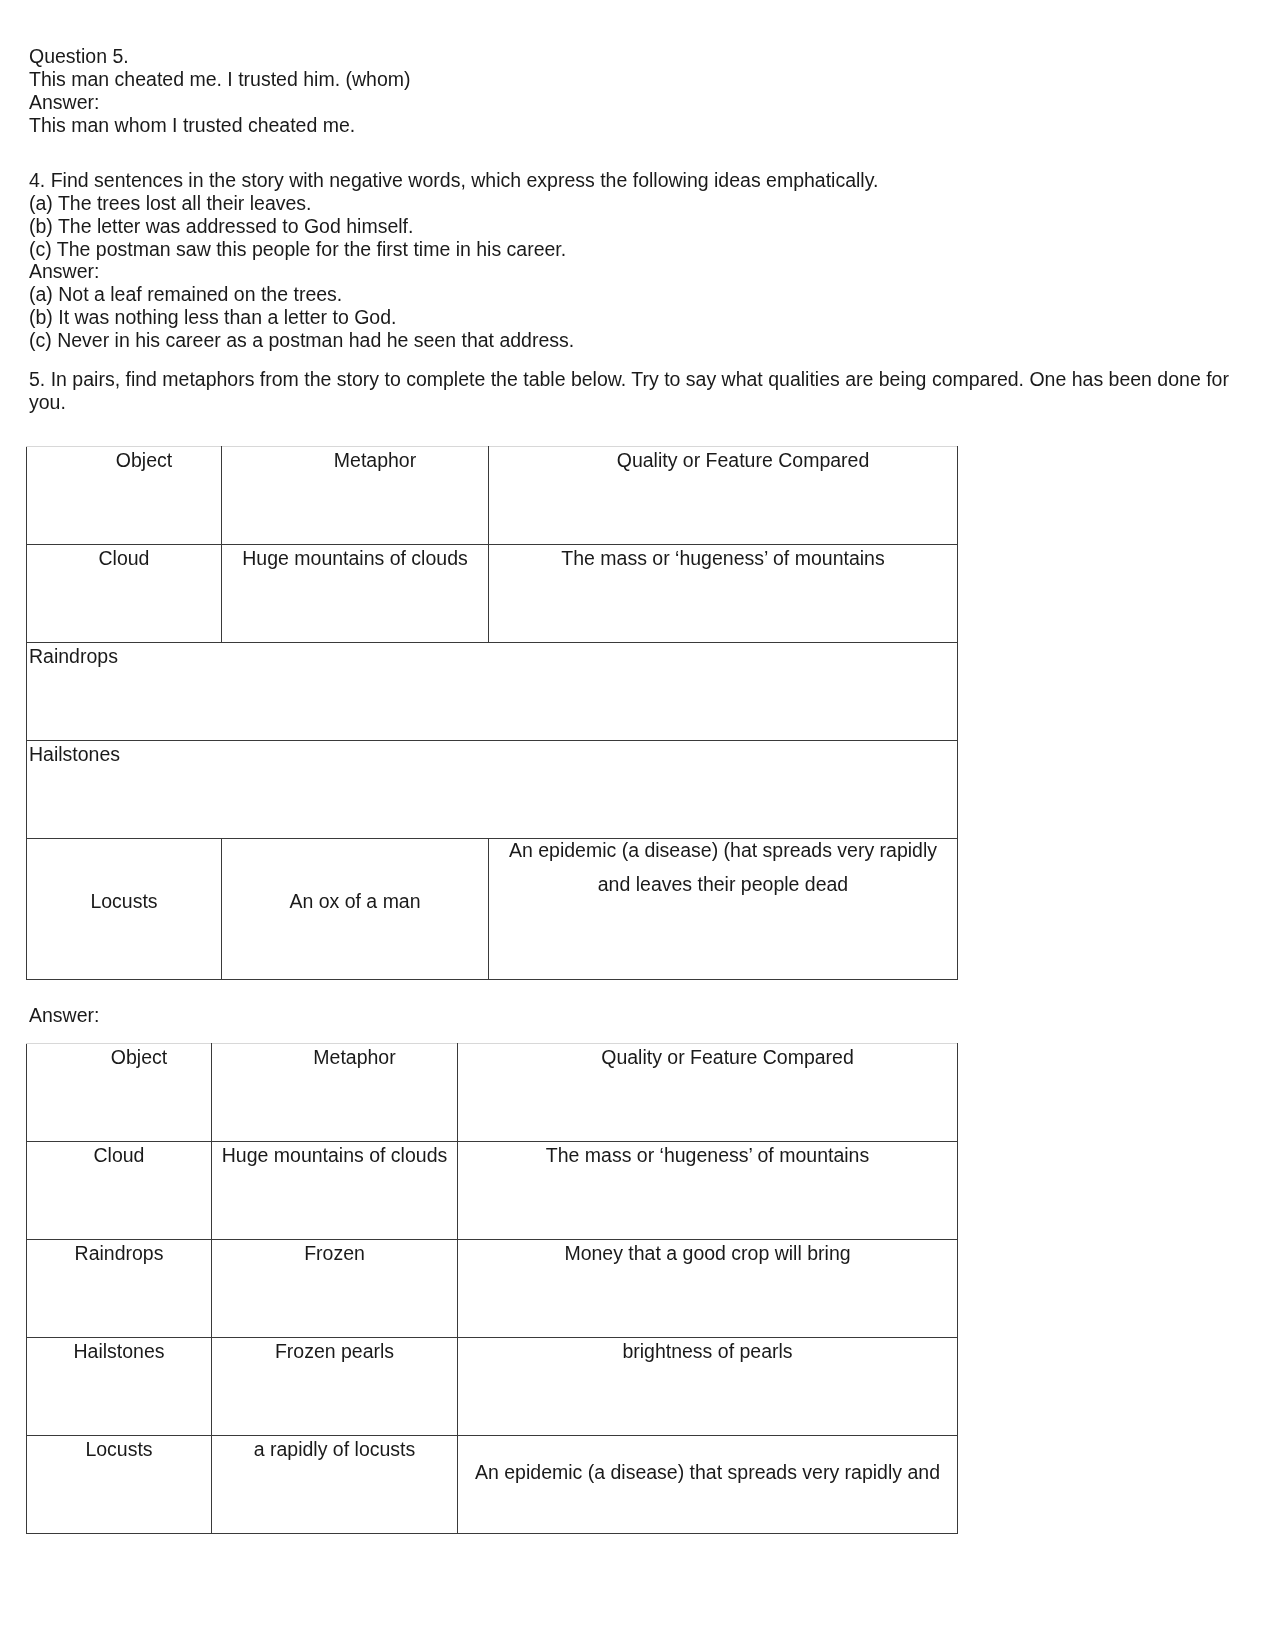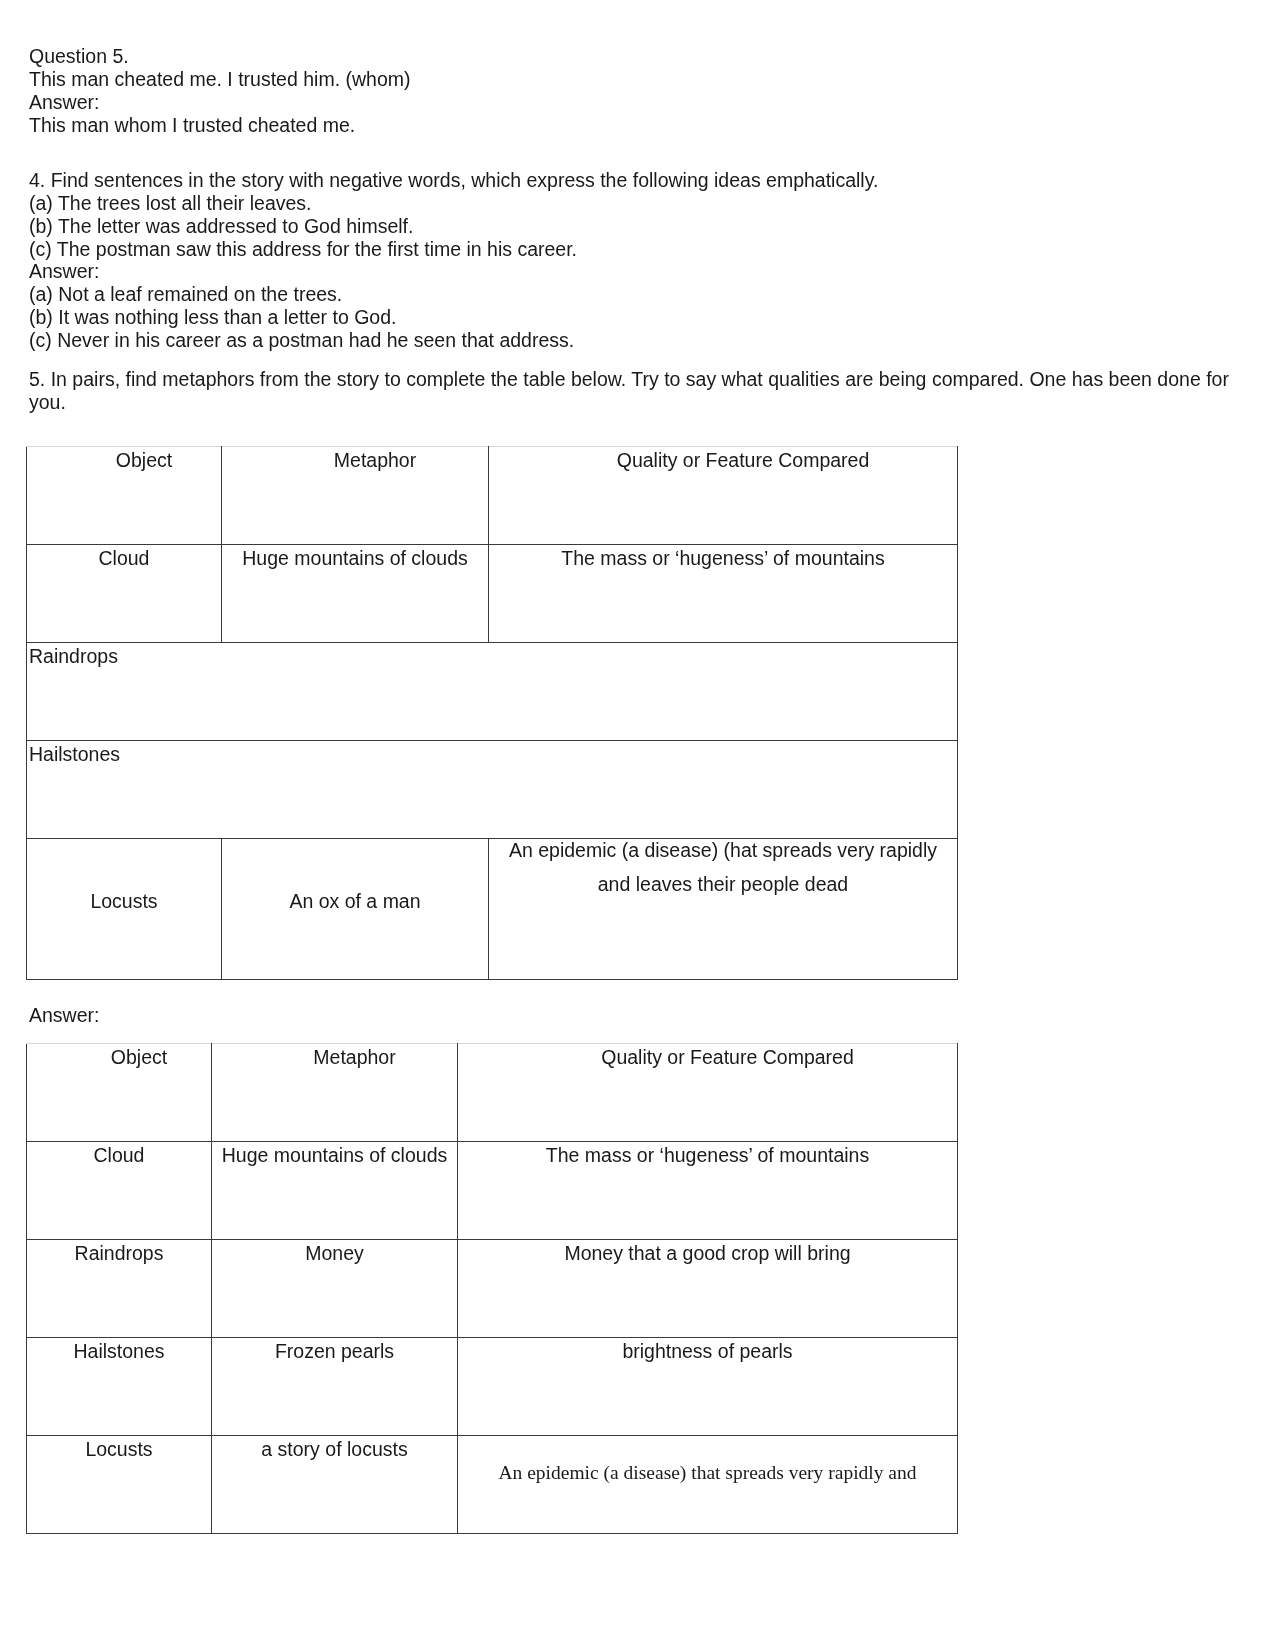--- a/index.html
+++ b/index.html
@@ -27,34 +27,34 @@
   #t1 { left: 26px; top: 446px; width: 931px; }
   #t1 col.c1 { width: 195px; } #t1 col.c2 { width: 267px; } #t1 col.c3 { width: 469px; }
   #t1 tr.last td { height: 140px; margin-left: 12px; }
   #t1 tr.last td.mid { vertical-align: middle; }
   #t1 tr.last td.mid .cell-text { padding-top: 0; margin-top: -16px; }
   #t1 tr.last td.q .cell-text { line-height: 45px; padding-top: 0; margin-top: -11px; }
 
   #t2 { left: 26px; top: 1043px; width: 931px; }
   #t2 col.c1 { width: 185px; } #t2 col.c2 { width: 246px; } #t2 col.c3 { width: 500px; }
   #t2 tr.last td.q { vertical-align: top; }
-  #t2 tr.last td.q .cell-text { padding-top: 25px; font-family: Liberation Serif, serif; }
+  #t2 tr.last td.q .cell-text { padding-top: 25px; }
 </style>
 </head>
 <body>
 
 <div class="line" style="top:29px">Question 5.</div>
 <div class="line" style="top:52px">This man cheated me. I trusted him. (whom)</div>
 <div class="line" style="top:75px">Answer:</div>
 <div class="line" style="top:98px">This man whom I trusted cheated me.</div>
 
 <div class="line" style="top:153px">4. Find sentences in the story with negative words, which express the following ideas emphatically.</div>
 <div class="line" style="top:176px">(a) The trees lost all their leaves.</div>
 <div class="line" style="top:199px">(b) The letter was addressed to God himself.</div>
-<div class="line" style="top:222px">(c) The postman saw this address for the first time in his career.</div>
+<div class="line" style="top:222px">(c) The postman saw this people for the first time in his career.</div>
 <div class="line" style="top:244px">Answer:</div>
 <div class="line" style="top:267px">(a) Not a leaf remained on the trees.</div>
 <div class="line" style="top:290px">(b) It was nothing less than a letter to God.</div>
 <div class="line" style="top:313px">(c) Never in his career as a postman had he seen that address.</div>
 
 <div class="wrap" style="top:368px">5. In pairs, find metaphors from the story to complete the table below. Try to say what qualities are being compared. One has been done for you.</div>
 
 <table id="t1" class="metaphor">
   <colgroup>
       <col class="c1">
@@ -138,21 +138,21 @@
         </td>
     <td>
           <span class="cell-text">The mass or ‘hugeness’ of mountains</span>
         </td>
   </tr>
   <tr>
     <td>
           <span class="cell-text">Raindrops</span>
         </td>
     <td>
-          <span class="cell-text">Money</span>
+          <span class="cell-text">Frozen</span>
         </td>
     <td>
           <span class="cell-text">Money that a good crop will bring</span>
         </td>
   </tr>
   <tr>
     <td>
           <span class="cell-text">Hailstones</span>
         </td>
     <td>
@@ -160,20 +160,20 @@
         </td>
     <td>
           <span class="cell-text">brightness of pearls</span>
         </td>
   </tr>
   <tr class="last">
     <td>
           <span class="cell-text">Locusts</span>
         </td>
     <td>
-          <span class="cell-text">a story of locusts</span>
+          <span class="cell-text">a rapidly of locusts</span>
         </td>
     <td class="q">
           <span class="cell-text">An epidemic (a disease) that spreads very rapidly and</span>
         </td>
   </tr>
 </tbody>
   </table>
 
 </body></html>

